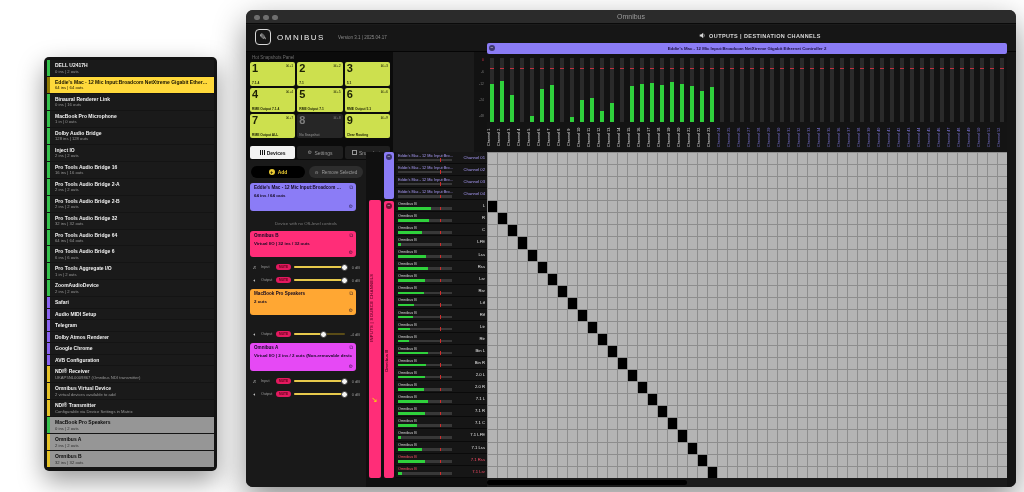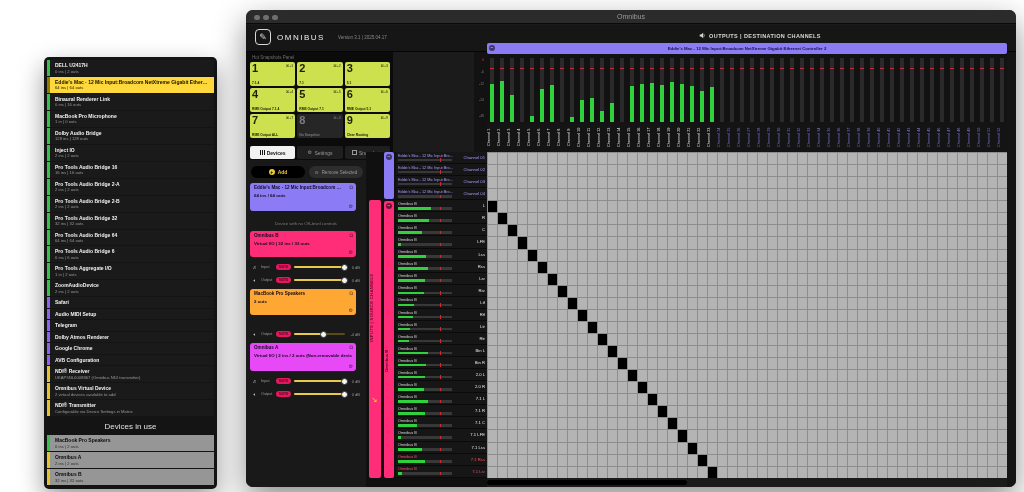--- a/index.html
+++ b/index.html
@@ -234,21 +234,20 @@
       </div>
       <div class="dev-item c-yellow">
         <div class="t">Omnibus Virtual Device</div>
         <div class="s">2 virtual devices available to add</div>
       </div>
       <div class="dev-item c-yellow">
         <div class="t">NDI® Transmitter</div>
         <div class="s">Configurable via Device Settings in Matrix</div>
       </div>
     </div>
-  <div class="inuse-hdr">Devices in use</div>
   <div id="inuse-list">
       <div class="dev-item inuse c-green">
         <div class="t">MacBook Pro Speakers</div>
         <div class="s">0 ins | 2 outs</div>
       </div>
       <div class="dev-item inuse c-yellow">
         <div class="t">Omnibus A</div>
         <div class="s">2 ins | 2 outs</div>
       </div>
       <div class="dev-item inuse c-yellow">

